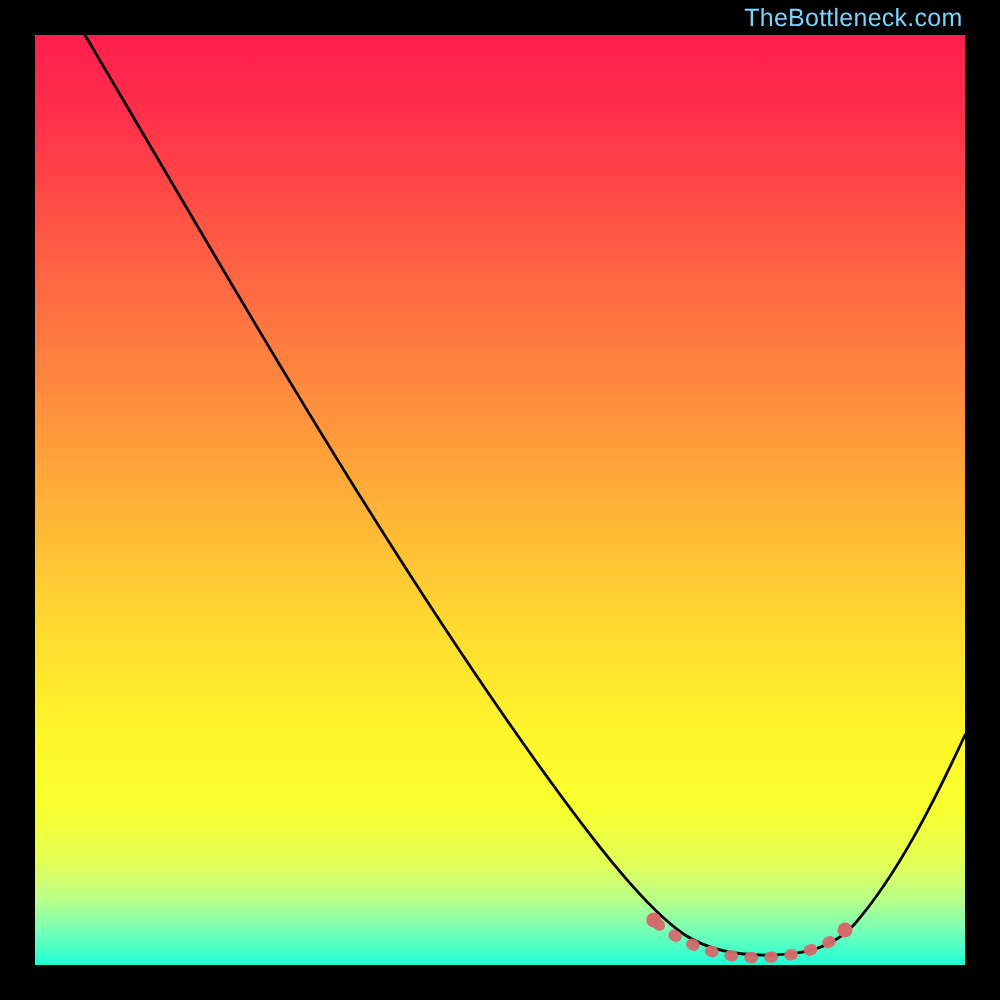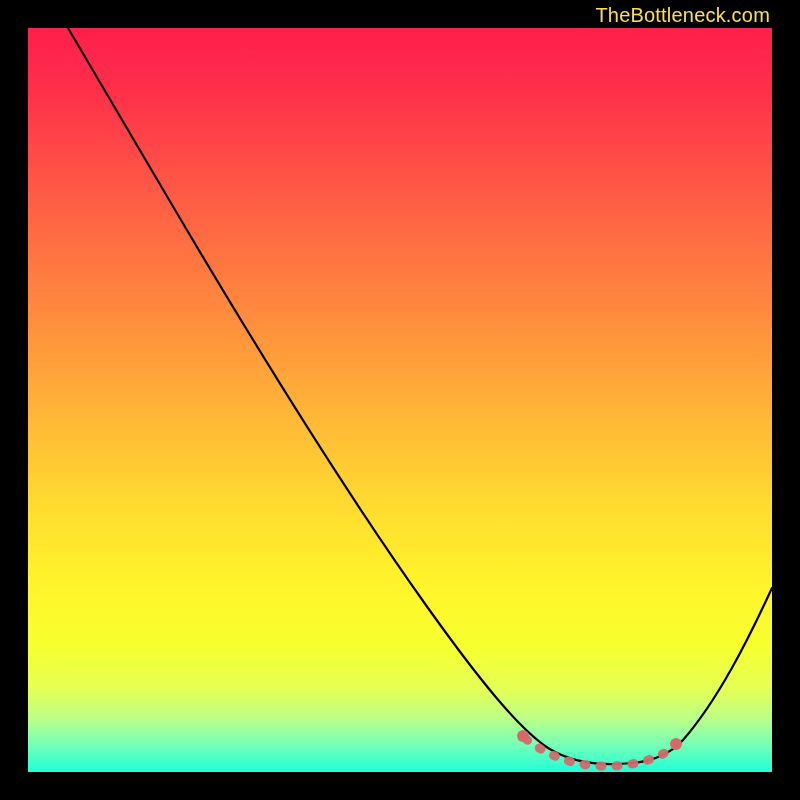--- a/index.html
+++ b/index.html
@@ -39,21 +39,21 @@
       #b8ff8a 93%,
       #7dffb3 96%,
       #37ffcf 99%,
       #1dffd9 100%
     );
   }
   .watermark {
     position: absolute;
     top: 4px;
     right: 30px;
-    color: #fde047;
+    color: #7dd3fc;
     font-size: 20px;
     font-weight: 500;
     letter-spacing: 0.2px;
     user-select: none;
   }
   svg.curve {
     position: absolute;
     left: 0;
     top: 0;
     width: 744px;

